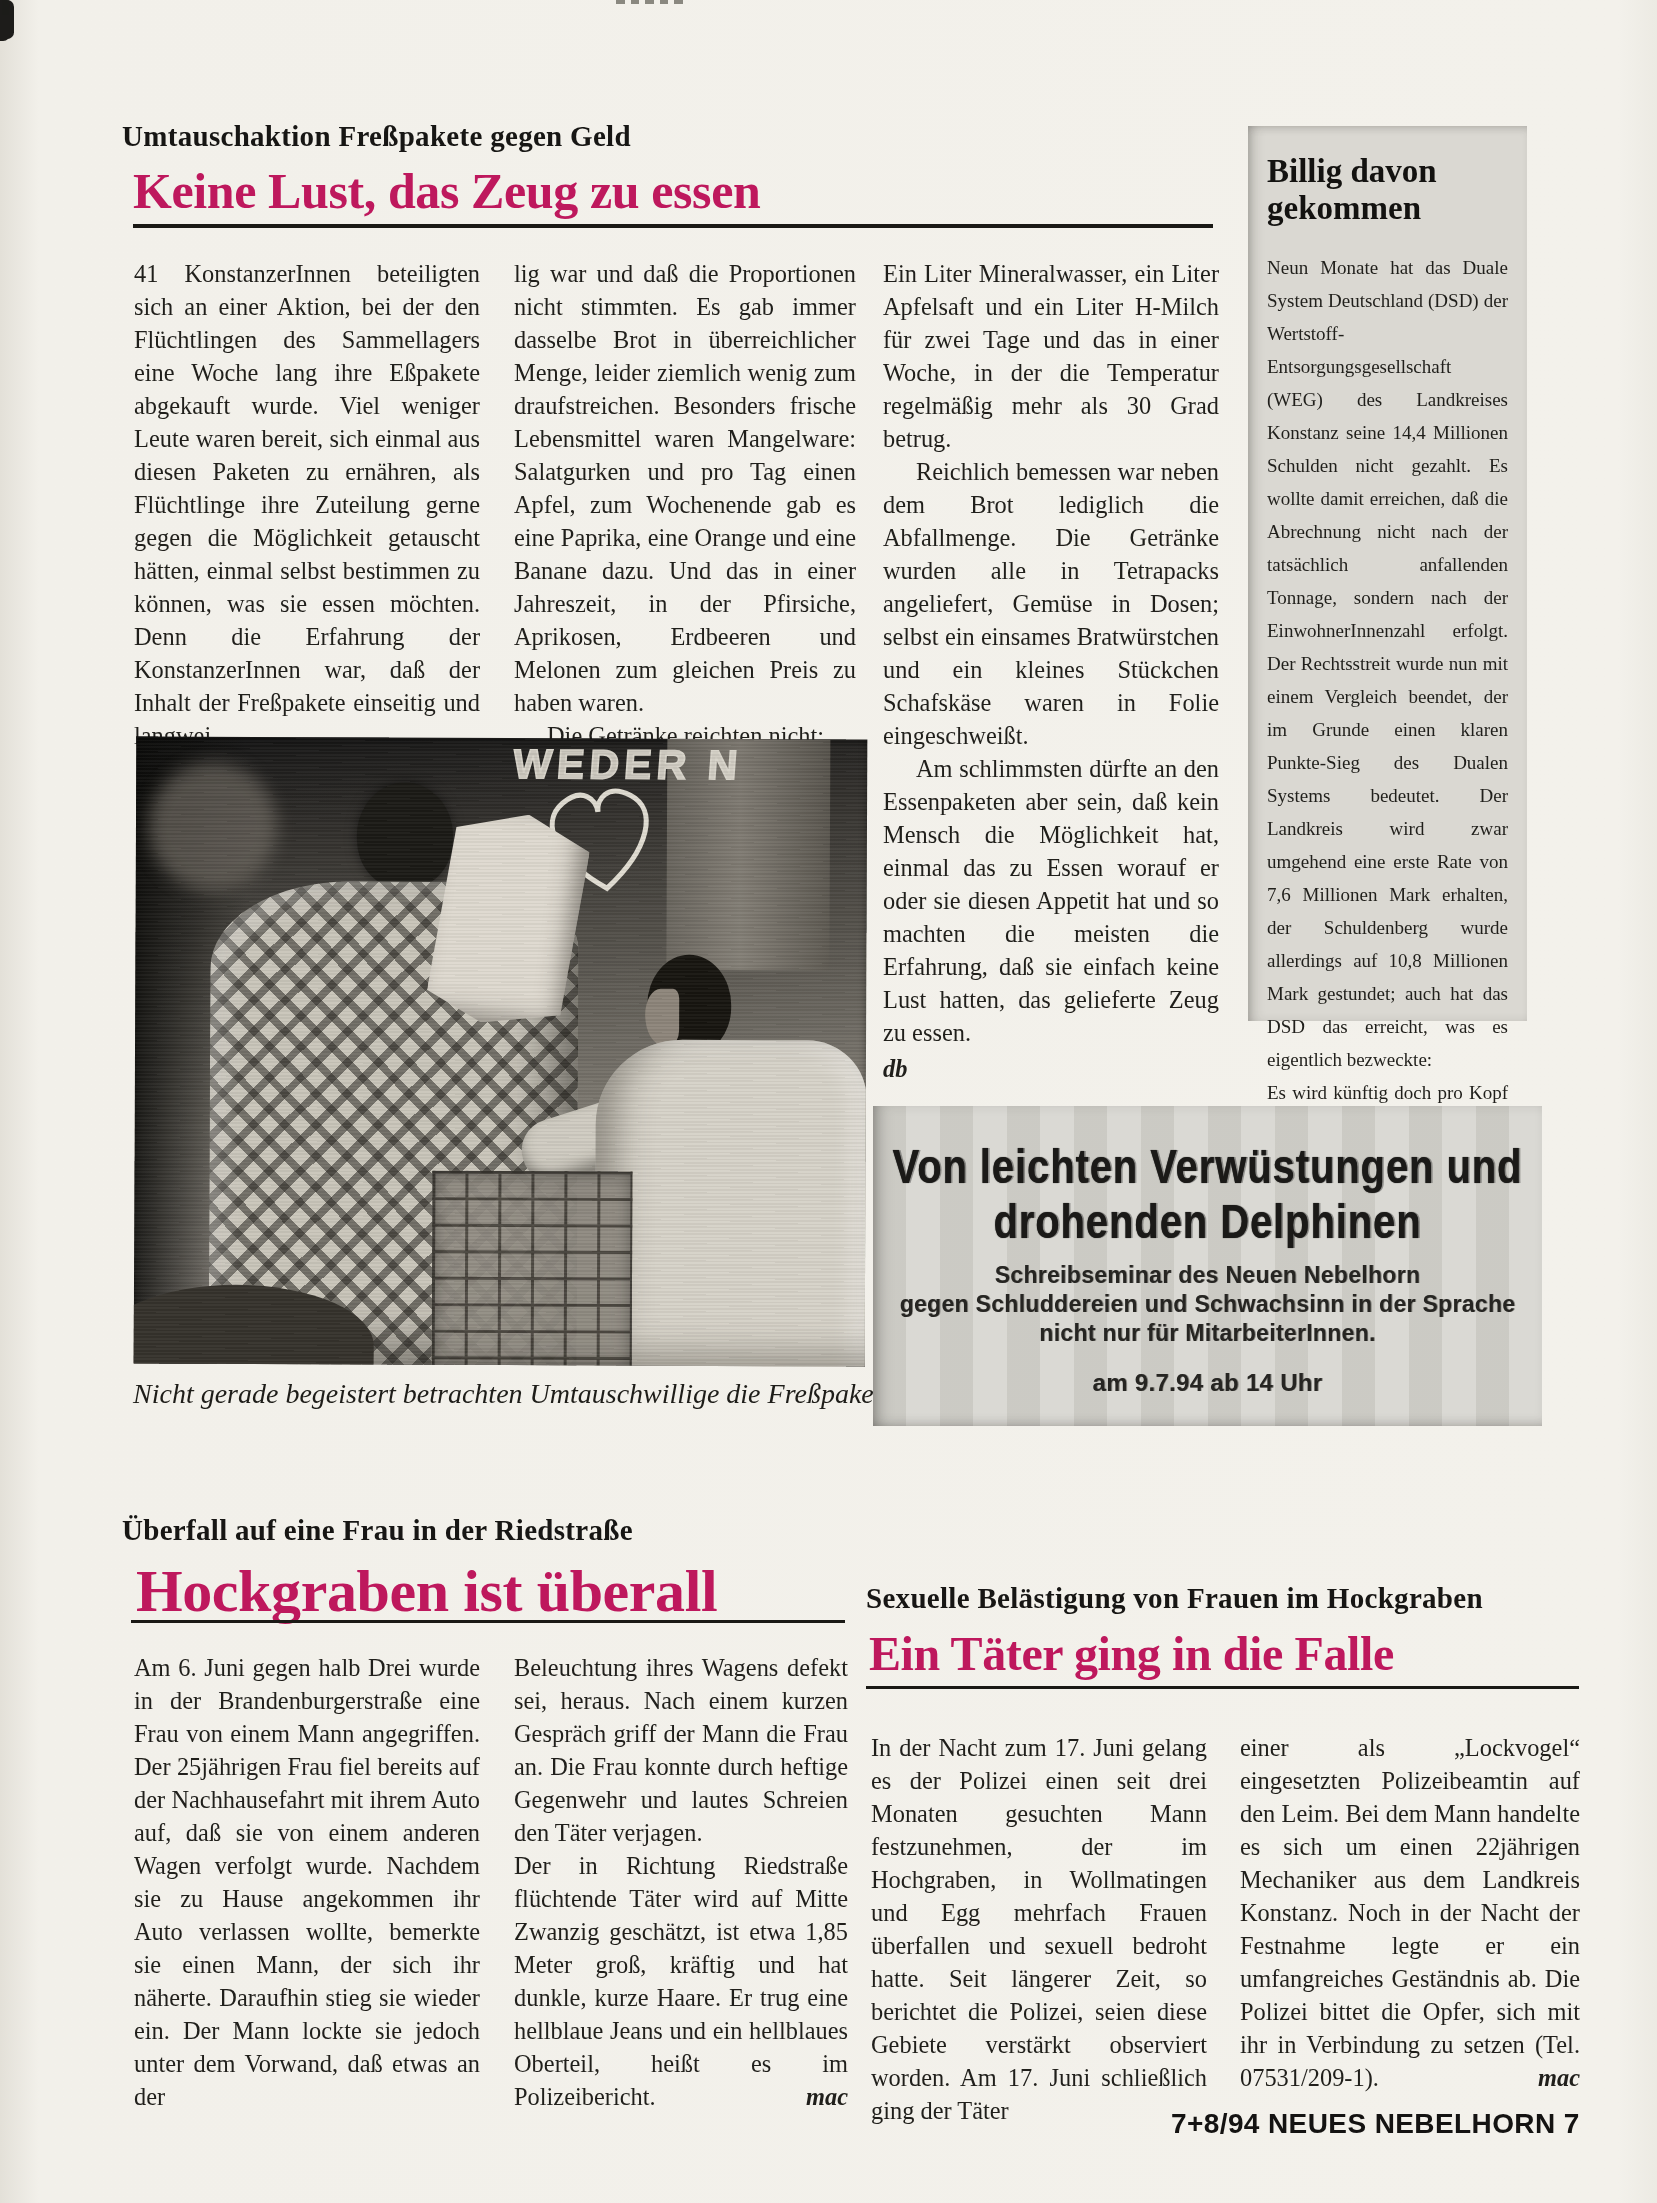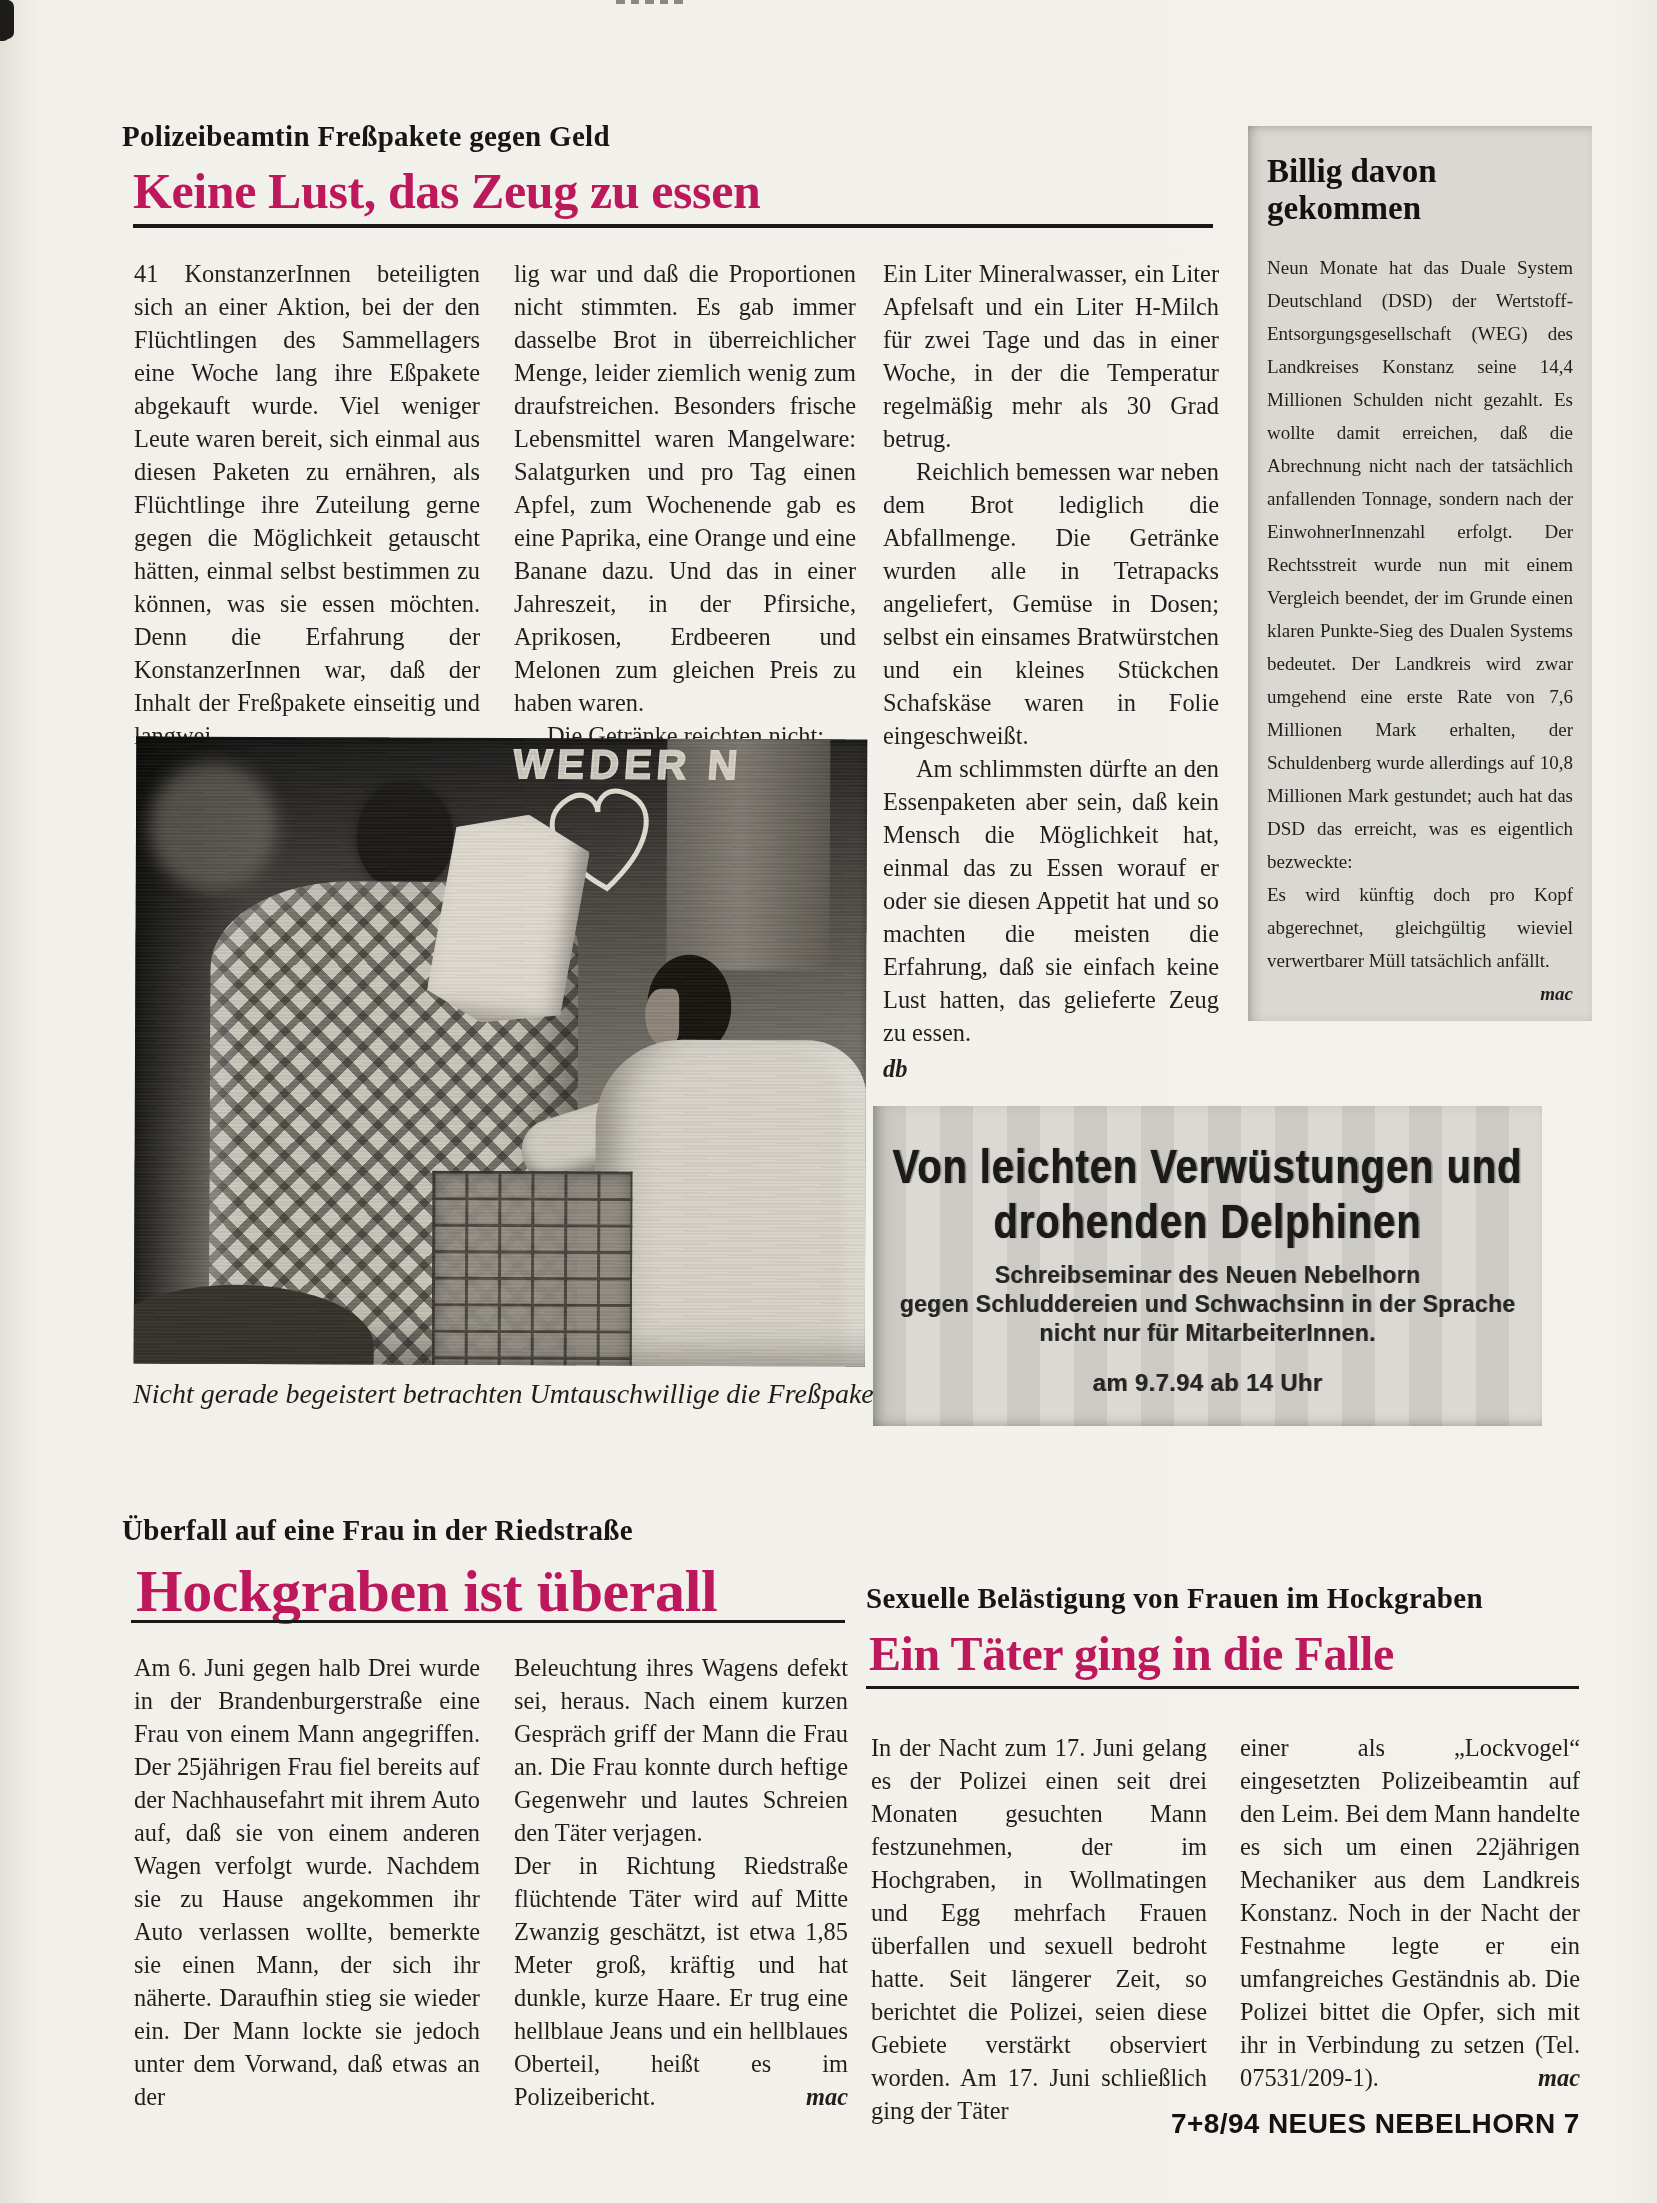--- a/index.html
+++ b/index.html
@@ -94,21 +94,21 @@
     font-size:28px;color:#141312;letter-spacing:0.4px;}
 </style>
 </head>
 <body>
 
 <div class="abs mark" style="left:0;top:190;width:13.7px;height:39px;border-radius:0 6.8px 6.8px 0;"></div>
 <div class="abs mark" style="left:0;top:264;width:10.3px;height:41px;border-radius:0 6.8px 6.8px 0;"></div>
 <div class="abs mark" style="left:1.7px;top:2338;width:7.7px;height:15.4px;opacity:.7;"></div>
 <div class="abs" style="left:616px;top:2550;width:67px;height:4.3px;background:repeating-linear-gradient(90deg,#8a8880 0 8.6px,transparent 8.6px 14.6px);"></div>
 
-<div class="abs kicker" style="left:122px;top:120px;">Polizeibeamtin Freßpakete gegen Geld</div>
+<div class="abs kicker" style="left:122px;top:120px;">Umtauschaktion Freßpakete gegen Geld</div>
 <div class="abs headline" style="left:133px;top:166px;">Keine Lust, das Zeug zu essen</div>
 <div class="abs rule" style="left:133px;top:224px;width:1080px;height:4.3px;"></div>
 
 <div class="abs bodycol" style="left:134px;top:257px;width:346px;">
   <p>41 KonstanzerInnen beteiligten sich an einer Aktion, bei der den Flüchtlingen des Sammellagers eine Woche lang ihre Eßpakete abgekauft wurde. Viel weniger Leute waren bereit, sich einmal aus diesen Paketen zu ernähren, als Flüchtlinge ihre Zuteilung gerne gegen die Möglichkeit getauscht hätten, einmal selbst bestimmen zu können, was sie essen möchten. Denn die Erfahrung der KonstanzerInnen war, daß der Inhalt der Freßpakete einseitig und langwei-</p>
 </div>
 <div class="abs bodycol" style="left:514px;top:257px;width:342px;">
   <p>lig war und daß die Proportionen nicht stimmten. Es gab immer dasselbe Brot in überreichlicher Menge, leider ziemlich wenig zum draufstreichen. Besonders frische Lebensmittel waren Mangelware: Salatgurken und pro Tag einen Apfel, zum Wochenende gab es eine Paprika, eine Orange und eine Banane dazu. Und das in einer Jahreszeit, in der Pfirsiche, Aprikosen, Erdbeeren und Melonen zum gleichen Preis zu haben waren.</p>
   <p class="indent">Die Getränke reichten nicht:</p>
 </div>
@@ -133,21 +133,21 @@
   <div class="ph-arm-r"></div>
   <div class="ph-head-r"></div>
   <div class="ph-face-r"></div>
   <div class="ph-torso-r"></div>
   <div class="ph-crates"></div>
   <div class="ph-fg"></div>
   <div class="ph-grain"></div>
 </div>
 <div class="abs caption" style="left:133px;top:1378px;width:770px;">Nicht gerade begeistert betrachten Umtauschwillige die Freßpakete.</div>
 
-<div class="abs sidebar" style="left:1248px;top:126px;width:344px;height:895px;">
+<div class="abs sidebar" style="left:1248px;top:126px;width:279px;height:895px;">
   <h2>Billig davon gekommen</h2>
   <div class="bodycol">
     <p>Neun Monate hat das Duale System Deutschland (DSD) der Wertstoff-Entsorgungsgesellschaft (WEG) des Landkreises Konstanz seine 14,4 Millionen Schulden nicht gezahlt. Es wollte damit erreichen, daß die Abrechnung nicht nach der tatsächlich anfallenden Tonnage, sondern nach der EinwohnerInnenzahl erfolgt. Der Rechtsstreit wurde nun mit einem Vergleich beendet, der im Grunde einen klaren Punkte-Sieg des Dualen Systems bedeutet. Der Landkreis wird zwar umgehend eine erste Rate von 7,6 Millionen Mark erhalten, der Schuldenberg wurde allerdings auf 10,8 Millionen Mark gestundet; auch hat das DSD das erreicht, was es eigentlich bezweckte:</p>
     <p><span>Es wird künftig doch pro Kopf abgerechnet, gleichgültig wieviel verwertbarer Müll tatsächlich anfällt.</span><span class="sig">mac</span></p>
   </div>
 </div>
 
 <div class="abs adbox" style="left:873px;top:1106px;width:669px;height:320px;">
   <div class="ad-title">Von leichten Verwüstungen und drohenden Delphinen</div>
   <div class="ad-line ad-s" style="margin-top:22px;">Schreibseminar des Neuen Nebelhorn</div>

